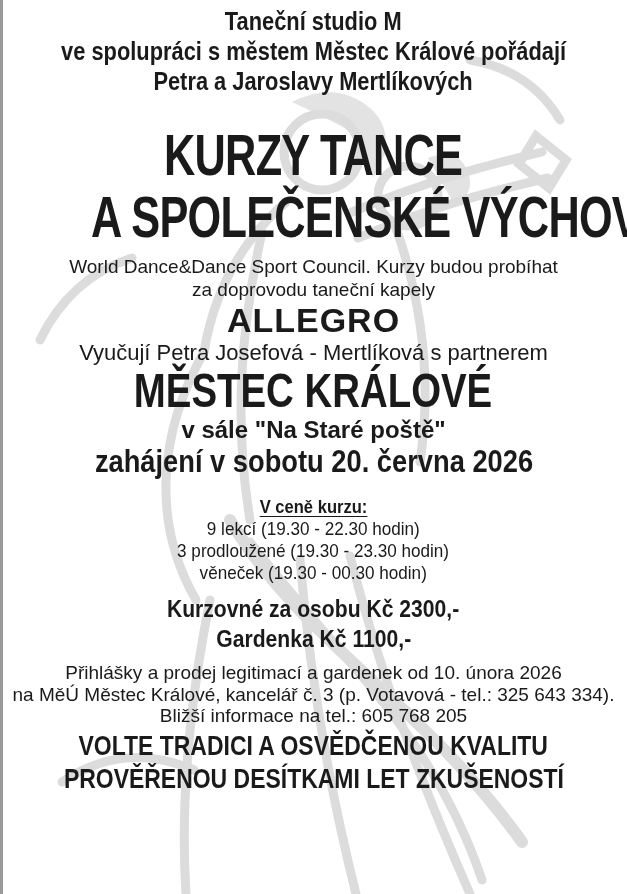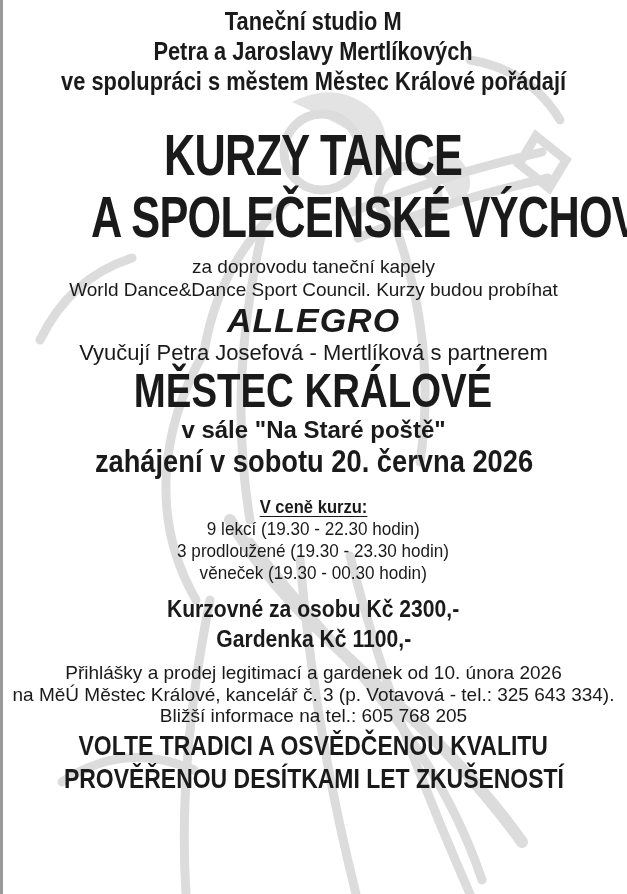--- a/index.html
+++ b/index.html
@@ -29,21 +29,21 @@
   
   .hdr{font-weight:bold;font-size:26px;line-height:30px;}
   .hdr .cond{transform:scaleX(0.84);}
   
   .title{font-weight:bold;font-size:57px;line-height:62px;letter-spacing:-1px;}
   .title .cond{transform:scaleX(0.76);}
   .title-gap{height:28px;}
   
   .intro{font-size:19px;line-height:22.5px;margin-top:8px;}
   
-  .band{font-weight:bold;font-size:34px;line-height:38px;letter-spacing:1px;font-style:italic;}
+  .band{font-weight:bold;font-size:34px;line-height:38px;letter-spacing:1px;}
   .teachers{font-size:22px;line-height:27px;}
   .city{font-weight:bold;font-size:48px;line-height:50px;}
   .city .cond{transform:scaleX(0.80);}
   .venue{font-weight:bold;font-size:24px;line-height:28px;}
   .start{font-weight:bold;font-size:31px;line-height:36px;}
   .start .cond{transform:scaleX(0.88);}
   .gap16{height:16px;}
   .price-head{font-weight:bold;font-size:18px;line-height:22px;}
   .price-head .cond{transform:scaleX(0.92);text-decoration:underline;text-underline-offset:3px;}
   .price-item{font-size:19px;line-height:22px;}
@@ -91,31 +91,31 @@
 
       <path d="M40,340 q30,-62 92,-82"></path>
       <path d="M62,782 q62,-42 132,-12"></path>
       <path d="M470,60 q60,10 90,60"></path>
     </g>
   </svg>
 
   <div class="content">
 
     <div class="hdr line"><span class="cond">Taneční studio M</span></div>
+    <div class="hdr line"><span class="cond">ve spolupráci s městem Městec Králové pořádají</span></div>
     <div class="hdr line"><span class="cond">Petra a Jaroslavy Mertlíkových</span></div>
-    <div class="hdr line"><span class="cond">ve spolupráci s městem Městec Králové pořádají</span></div>
 
     <div class="title-gap"></div>
 
     <div class="title line"><span class="cond">KURZY TANCE</span></div>
     <div class="title line"><span class="cond">A SPOLEČENSKÉ VÝCHOVY</span></div>
 
     <div class="intro">
+      <div class="line">World Dance&amp;Dance Sport Council. Kurzy budou probíhat</div>
       <div class="line">za doprovodu taneční kapely</div>
-      <div class="line">World Dance&amp;Dance Sport Council. Kurzy budou probíhat</div>
     </div>
 
     <div class="band line">ALLEGRO</div>
     <div class="teachers line">Vyučují Petra Josefová - Mertlíková s partnerem</div>
 
     <div class="city line"><span class="cond">MĚSTEC KRÁLOVÉ</span></div>
     <div class="venue line">v sále "Na Staré poště"</div>
     <div class="start line"><span class="cond">zahájení v sobotu 20. června 2026</span></div>
 
     <div class="gap16"></div>

